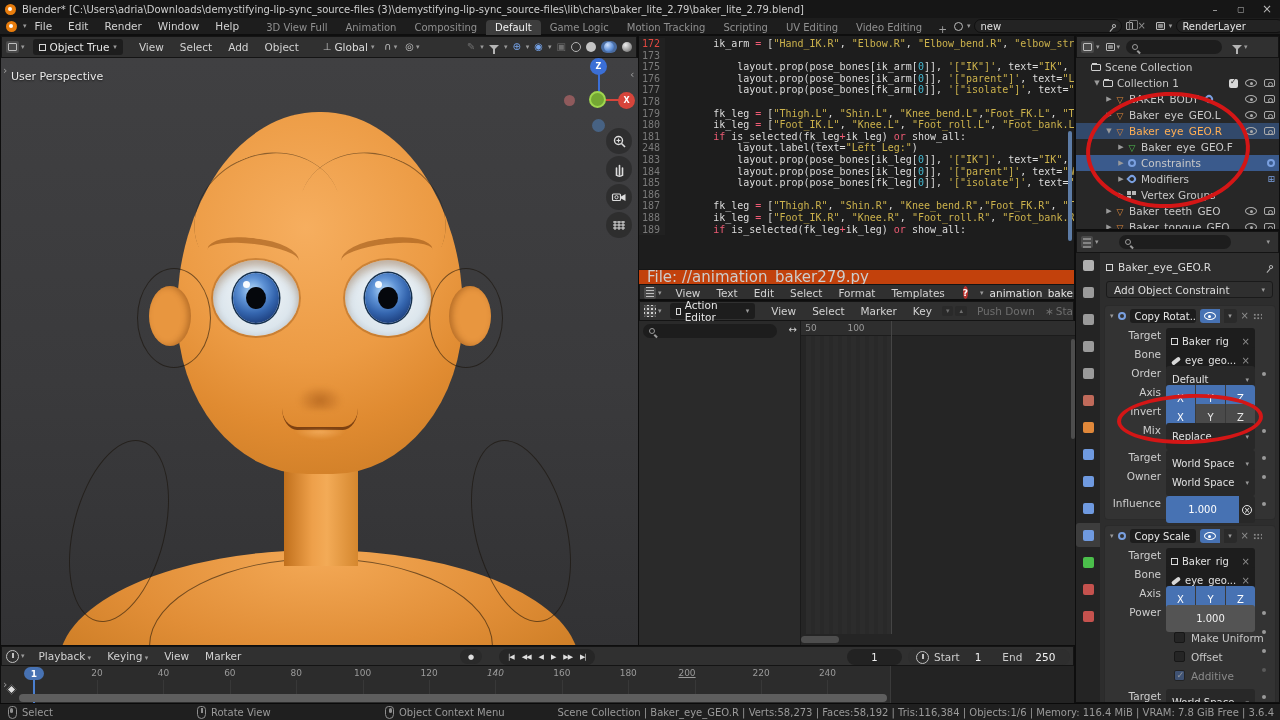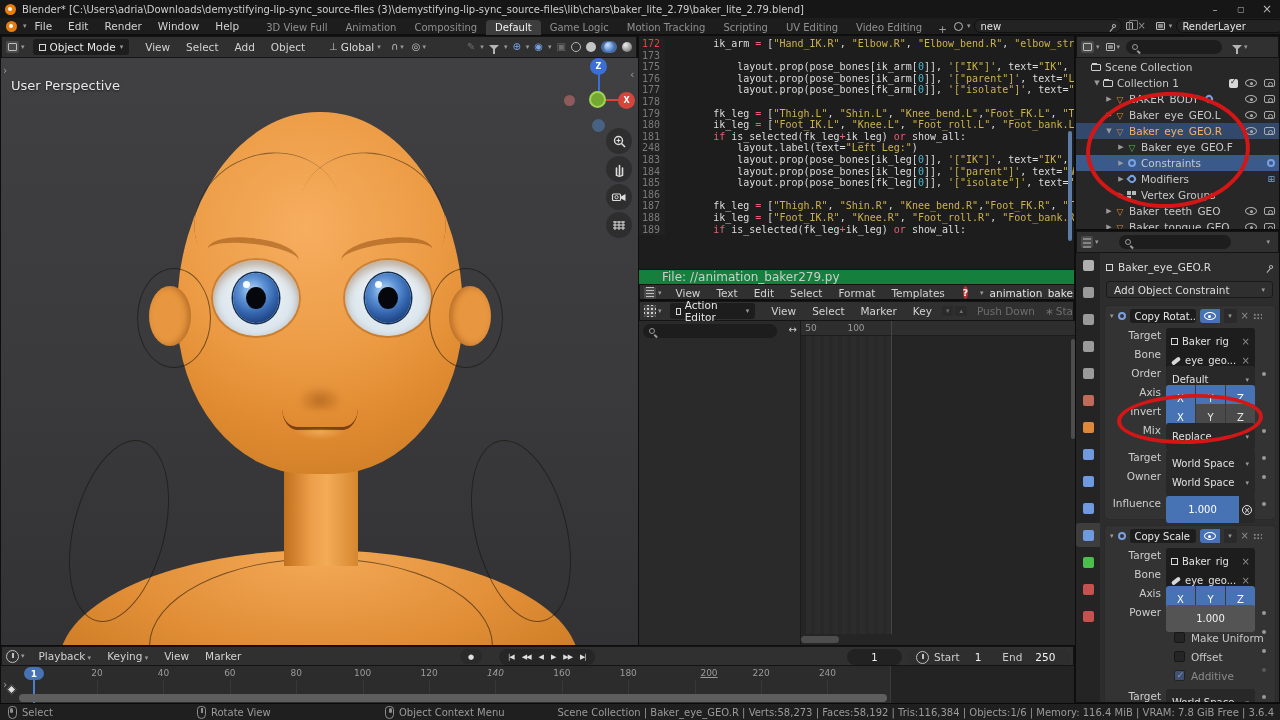--- a/index.html
+++ b/index.html
@@ -86,21 +86,21 @@
   .ch-lip{left:293px;top:372px;width:52px;height:10px;background:radial-gradient(ellipse at 50% 0,rgba(246,178,100,.85),rgba(246,178,100,0) 70%);filter:blur(1px)}
   .rig{border:1.5px solid rgba(22,15,6,.55);border-radius:50%}
   .rig.ear-l{left:136px;top:210px;width:74px;height:100px}
   .rig.ear-r{left:428px;top:210px;width:74px;height:100px}
   .rig.arm-l{left:72px;top:380px;width:92px;height:186px;transform:rotate(14deg)}
   .rig.arm-r{left:474px;top:380px;width:92px;height:186px;transform:rotate(-14deg)}
   .rig.belly{left:148px;top:500px;width:344px;height:176px}
   .rig.arc{border:none;border-top:1.5px solid rgba(22,15,6,.45);width:150px;height:130px;border-radius:50%}
   .rig.arc.l{left:192px;top:96px;transform:rotate(-22deg)}
   .rig.arc.r{left:296px;top:96px;transform:rotate(22deg)}
-  .vp-overlay{left:10px;top:20px;color:#e8e8e8;font-size:13px;text-shadow:0 1px 2px rgba(0,0,0,.6)}
+  .vp-overlay{left:10px;top:12px;color:#e8e8e8;font-size:11px;text-shadow:0 1px 2px rgba(0,0,0,.6)}
   .vp-overlay2{left:10px;top:24px;color:#d6d6d6;font-size:11px;text-shadow:0 1px 2px rgba(0,0,0,.6)}
   .edge-toggle{color:#9a9a9a;font-size:11px}
   .gz-lv{left:597px;top:13px;width:2px;height:26px;background:#3b6fd6}
   .gz-lh{left:601px;top:41px;width:22px;height:2px;background:#d6453b}
   .gz-z{left:589px;top:0;width:17px;height:17px;background:#3b6fd6;border-radius:50%;color:#fff;font-size:8px;text-align:center;line-height:17px;font-weight:bold}
   .gz-x{left:617px;top:34px;width:17px;height:17px;background:#d6453b;border-radius:50%;color:#fff;font-size:8px;text-align:center;line-height:17px;font-weight:bold}
   .gz-y{left:588px;top:33px;width:17px;height:17px;background:#74a833;border:2px solid #9fd64f;border-radius:50%}
   .gz-negx{left:563px;top:37px;width:11px;height:11px;background:#8f5a5c;border-radius:50%}
   .gz-negz{left:591px;top:61px;width:13px;height:13px;background:#49688f;border-radius:50%;opacity:.85}
   .vtool{left:605px;width:26px;height:26px;border-radius:50%;background:rgba(42,42,42,.75);display:flex;align-items:center;justify-content:center}
@@ -110,21 +110,21 @@
   .ted{position:absolute;left:638px;top:35px;width:437px;height:265px;background:#1d1d1d;border:1px solid #0e0e0e;overflow:hidden}
   #code-lines{position:absolute;left:0;top:2px;width:437px;height:231px;overflow:hidden;font-family:"DejaVu Sans Mono",monospace;font-size:10px;line-height:11.6px}
   .cl{display:flex;white-space:pre}
   .ln{flex:0 0 26px;text-align:right;padding-right:5px;color:#7a7a7a;background:#212121}
   .ln.cur{color:#e14840}
   .cc{color:#dcdcdc;white-space:pre}
   .tk-s{color:#ccb24c}
   .tk-k{color:#ef5b74}
   .tk-n{color:#45b8d0}
   .ted-scroll{position:absolute;right:2px;top:95px;width:4px;height:110px;background:#5d7ca6;border-radius:2px}
-  .ted-file{position:absolute;left:0;top:233px;width:437px;height:15px;background:#15803d;border-top:1px solid #161616;color:#cdcdcd;font-size:12px;display:flex;align-items:center;padding-left:23px}
+  .ted-file{position:absolute;left:0;top:233px;width:437px;height:15px;background:#c2410c;border-top:1px solid #161616;color:#cdcdcd;font-size:15px;display:flex;align-items:center;padding-left:8px}
   .ted-header{position:absolute;left:0;top:248px;width:437px;height:17px}
   .helpbtn{width:13px;height:13px;border-radius:50%;background:#b8332f;color:#fff;font-size:9px;font-weight:bold;display:flex;align-items:center;justify-content:center;margin-left:8px}
   .helpbtn::before{content:"?"}
   .ico-texted{width:12px;height:12px;background:#4a4a4a;border-radius:2px;background-image:linear-gradient(#bdbdbd 1px,transparent 1px);background-size:8px 3px;background-position:2px 3px;background-repeat:repeat-y}
 
   
   .ds{position:absolute;left:638px;top:300px;width:437px;height:345px;background:#262626;border:1px solid #0e0e0e}
   .ds-header{position:absolute;left:0;top:0;width:100%;height:20px}
   .dim-btn{background:#2a2a2a;border-radius:2px;color:#6e6e6e;font-size:7px;padding:1px 4px}
   .dim-text{color:#6e6e6e;white-space:nowrap}
@@ -312,21 +312,21 @@
   </div>
 
   <div class="vp">
     <div class="vp-header edheader">
       <span class="edtype">
         <span class="edico"></span>
         <span class="chev">▾</span>
       </span>
       <span class="modebox">
         <span class="ico-objsq"></span>
-        <span style="color:#e6e6e6">Object Mode</span>
+        <span style="color:#e6e6e6">Object True</span>
         <span class="chev">▾</span>
       </span>
       <span id="vp-menus" style="display:flex;margin-left:6px">
           <span class="mbar">View</span>
           <span class="mbar">Select</span>
           <span class="mbar">Add</span>
           <span class="mbar">Object</span>
         </span>
       <span style="display:flex;align-items:center;gap:3px;margin-left:14px">
         <span class="hico">⊥</span>
@@ -942,21 +942,21 @@
           <span class="tl-tick" style="left: 361.68px;">100</span>
           <span class="tl-grid" style="left: 361.68px;"></span>
           <span class="tl-tick" style="left: 428.08px;">120</span>
           <span class="tl-grid" style="left: 428.08px;"></span>
           <span class="tl-tick" style="left: 494.48px; font-style: italic;">140</span>
           <span class="tl-grid" style="left: 494.48px;"></span>
           <span class="tl-tick" style="left: 560.88px;">160</span>
           <span class="tl-grid" style="left: 560.88px;"></span>
           <span class="tl-tick" style="left: 627.28px;">180</span>
           <span class="tl-grid" style="left: 627.28px;"></span>
-          <span class="tl-tick" style="left: 708px; text-decoration: underline;">200</span>
+          <span class="tl-tick" style="left: 686px; text-decoration: underline;">200</span>
           <span class="tl-grid" style="left: 693.68px;"></span>
           <span class="tl-tick" style="left: 760.08px;">220</span>
           <span class="tl-grid" style="left: 760.08px;"></span>
           <span class="tl-tick" style="left: 826.48px;">240</span>
           <span class="tl-grid" style="left: 826.48px;"></span>
         </div>
       <div class="tl-playhead"></div>
       <div class="tl-badge">1</div>
       <div class="tl-key"></div>
       <div class="tl-scroll"></div>

